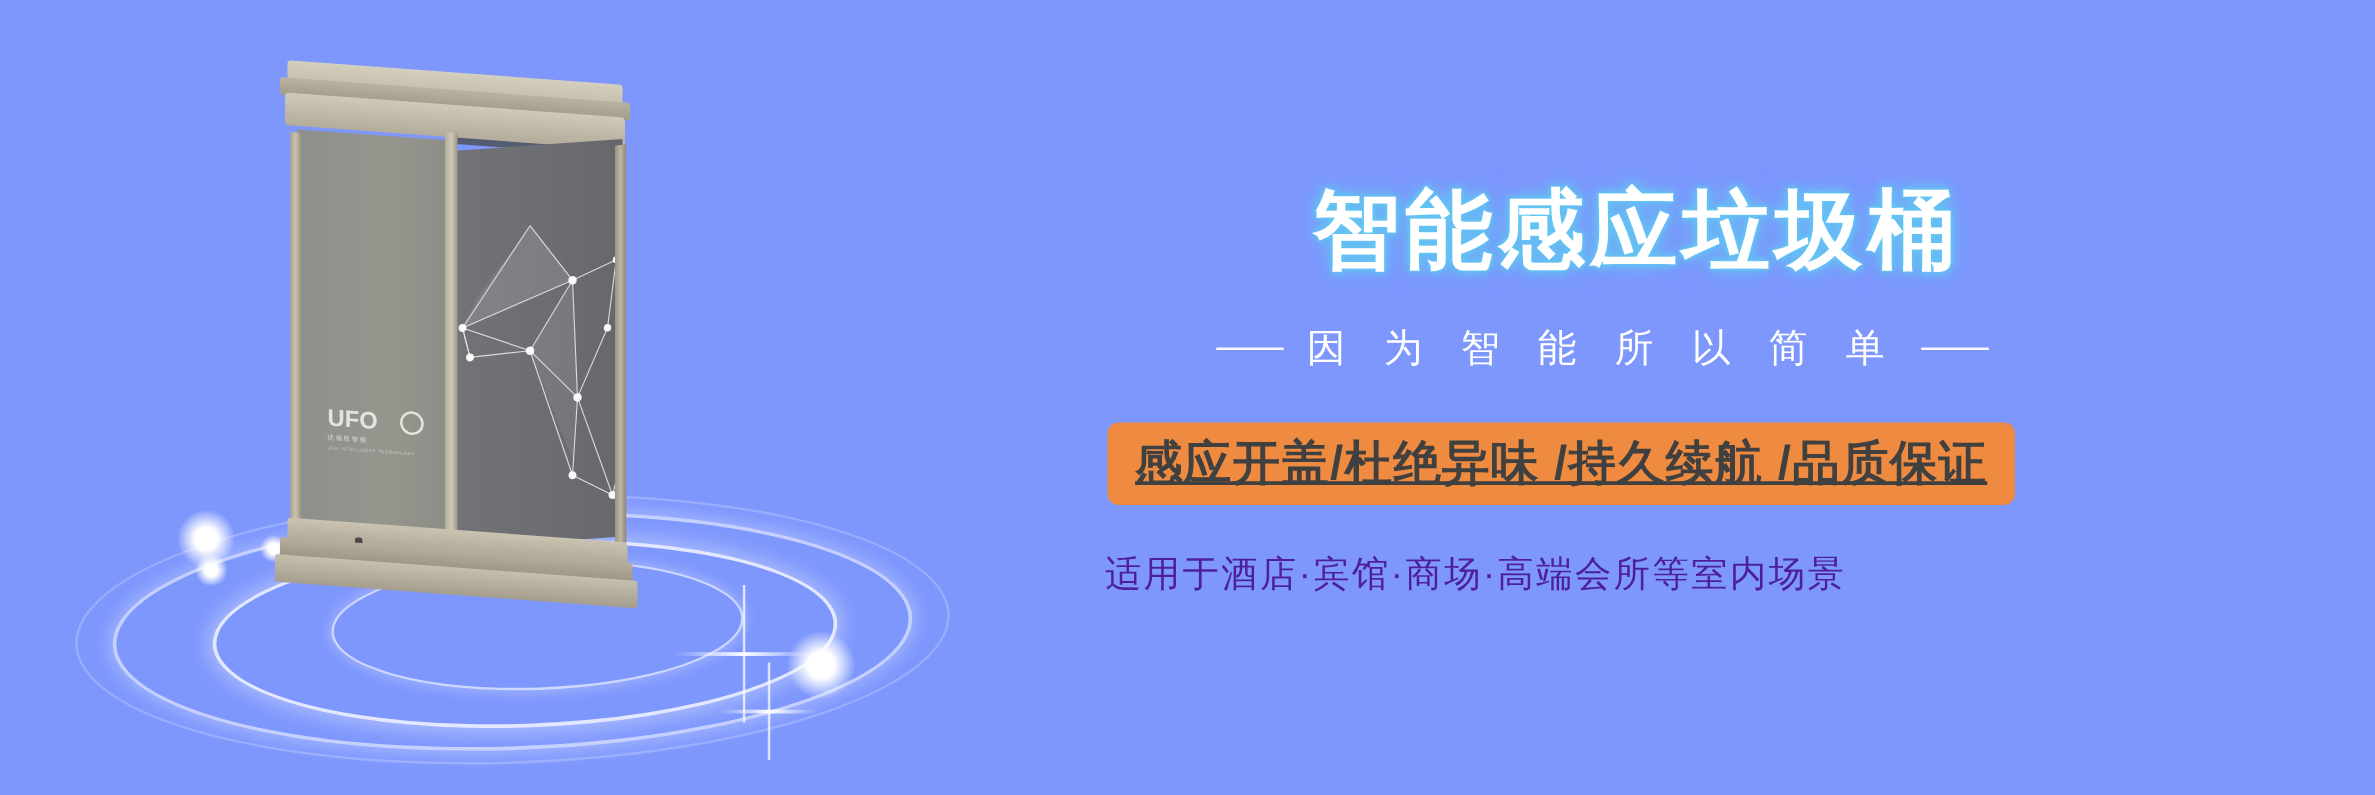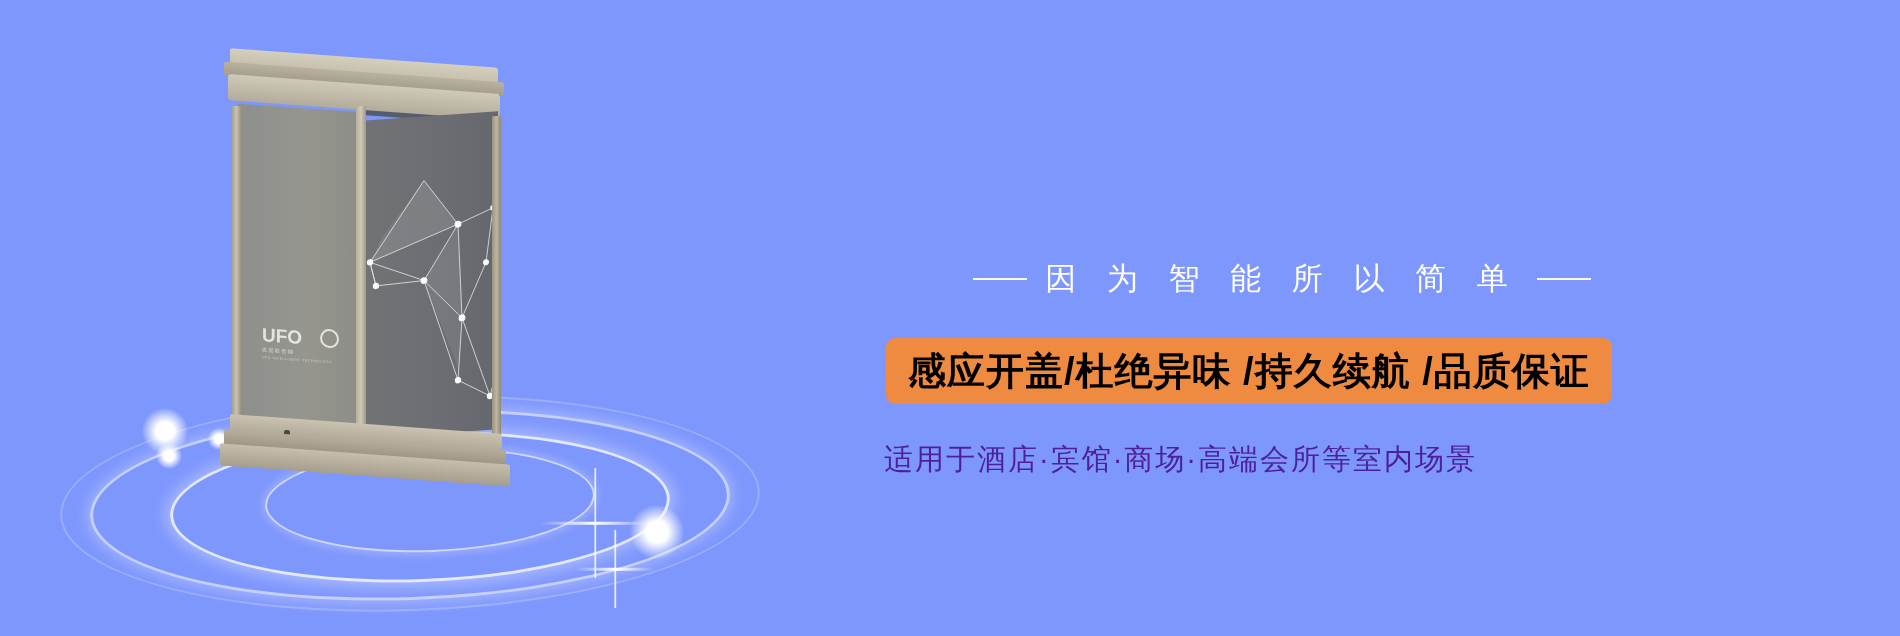--- a/index.html
+++ b/index.html
@@ -239,23 +239,24 @@
   }
 
   #feature-bar {
     position:absolute; left:26px; top:338px;
     height:66px; padding:0 22px;
     background:#ee8b40;
     border-radius:9px;
     display:flex; align-items:center;
   }
   #feature-text {
-    font-size:38px; font-weight:700; color:#000000;
+    font-size:38px; font-weight:700; color:#404040;
     letter-spacing:1px; white-space:nowrap;
     line-height:38px;
+    text-decoration:underline;
   }
 
   #scene-note {
     position:absolute; left:24px; top:440px;
     font-size:29px; color:#4c1d95; letter-spacing:2px;
     white-space:nowrap; opacity:.97;
   }
 </style>
 </head>
 <body>
@@ -342,20 +343,21 @@
       <div id="base-top"></div>
       <div id="base-latch"></div>
       <div id="base-mid"></div>
       <div id="base-bottom"></div>
 
     </div>
   </div>
 
   <div id="copy-block">
 
+    <div id="headline">智能感应垃圾桶</div>
 
     <div id="subhead-row">
       <span class="rule"></span>
       <span id="subhead-text">因 为 智 能  所 以 简 单</span>
       <span class="rule"></span>
     </div>
 
     <div id="feature-bar">
       <span id="feature-text">感应开盖/杜绝异味 /持久续航 /品质保证</span>
     </div>

